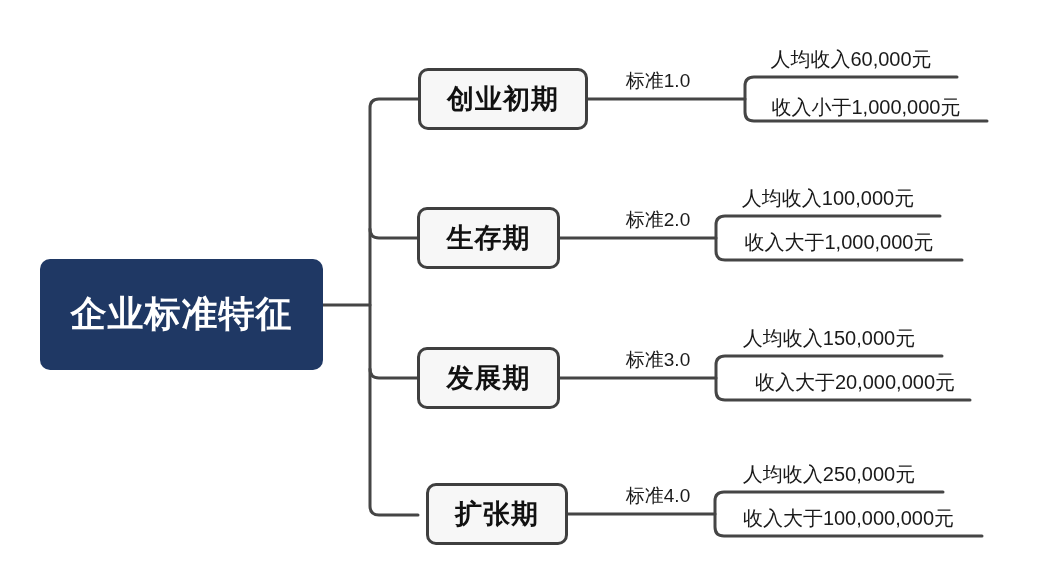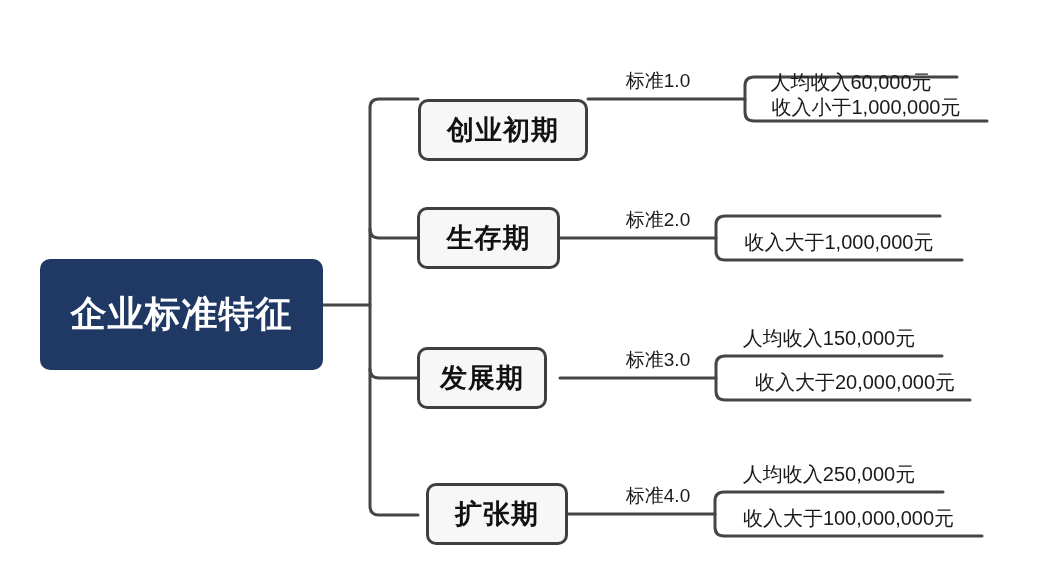--- a/index.html
+++ b/index.html
@@ -48,23 +48,23 @@
     border: 3px solid var(--node-border, #3f3f3f);
     border-radius: 10px;
     display: flex;
     align-items: center;
     justify-content: center;
     color: var(--node-text, #111111);
     font-size: 27px;
     font-weight: 700;
     letter-spacing: 1px;
   }
-  .branch-node.b1 { left: 418px; top: 68px;  width: 170px; margin-top: 31px; }
+  .branch-node.b1 { left: 418px; top: 68px;  width: 170px; }
   .branch-node.b2 { left: 417px; top: 207px; width: 143px; }
-  .branch-node.b3 { left: 417px; top: 347px; width: 130px; }
+  .branch-node.b3 { left: 417px; top: 347px; width: 143px; }
   .branch-node.b4 { left: 418px; top: 483px; width: 142px; margin-left: 8px; }
 
   .edge-label {
     position: absolute;
     left: 598px;
     width: 120px;
     height: 26px;
     line-height: 26px;
     text-align: center;
     font-size: 19px;
@@ -77,21 +77,21 @@
 
   .leaf-topic {
     position: absolute;
     height: 30px;
     line-height: 30px;
     text-align: center;
     font-size: 20px;
     color: var(--text-color, #1a1a1a);
     white-space: nowrap;
   }
-  .leaf-topic.l11 { left: 745px; top: 44px;  width: 212px; margin-top: 23px; }
+  .leaf-topic.l11 { left: 745px; top: 44px;  width: 212px; }
   .leaf-topic.l12 { left: 745px; top: 92px;  width: 242px; }
   .leaf-topic.l21 { left: 716px; top: 183px; width: 224px; }
   .leaf-topic.l22 { left: 716px; top: 227px; width: 246px; }
   .leaf-topic.l31 { left: 716px; top: 323px; width: 226px; }
   .leaf-topic.l32 { left: 724px; top: 367px; width: 254px; padding-left: 8px; }
   .leaf-topic.l41 { left: 715px; top: 459px; width: 228px; }
   .leaf-topic.l42 { left: 715px; top: 503px; width: 267px; }
 </style>
 </head>
 <body>
@@ -127,19 +127,20 @@
   <div class="branch-node b3">发展期</div>
   <div class="branch-node b4">扩张期</div>
 
   <div class="edge-label e1">标准1.0</div>
   <div class="edge-label e2">标准2.0</div>
   <div class="edge-label e3">标准3.0</div>
   <div class="edge-label e4">标准4.0</div>
 
   <div class="leaf-topic l11">人均收入60,000元</div>
   <div class="leaf-topic l12">收入小于1,000,000元</div>
+  <div class="leaf-topic l21">人均收入100,000元</div>
   <div class="leaf-topic l22">收入大于1,000,000元</div>
   <div class="leaf-topic l31">人均收入150,000元</div>
   <div class="leaf-topic l32">收入大于20,000,000元</div>
   <div class="leaf-topic l41">人均收入250,000元</div>
   <div class="leaf-topic l42">收入大于100,000,000元</div>
 
 </div>
 
 </body></html>

